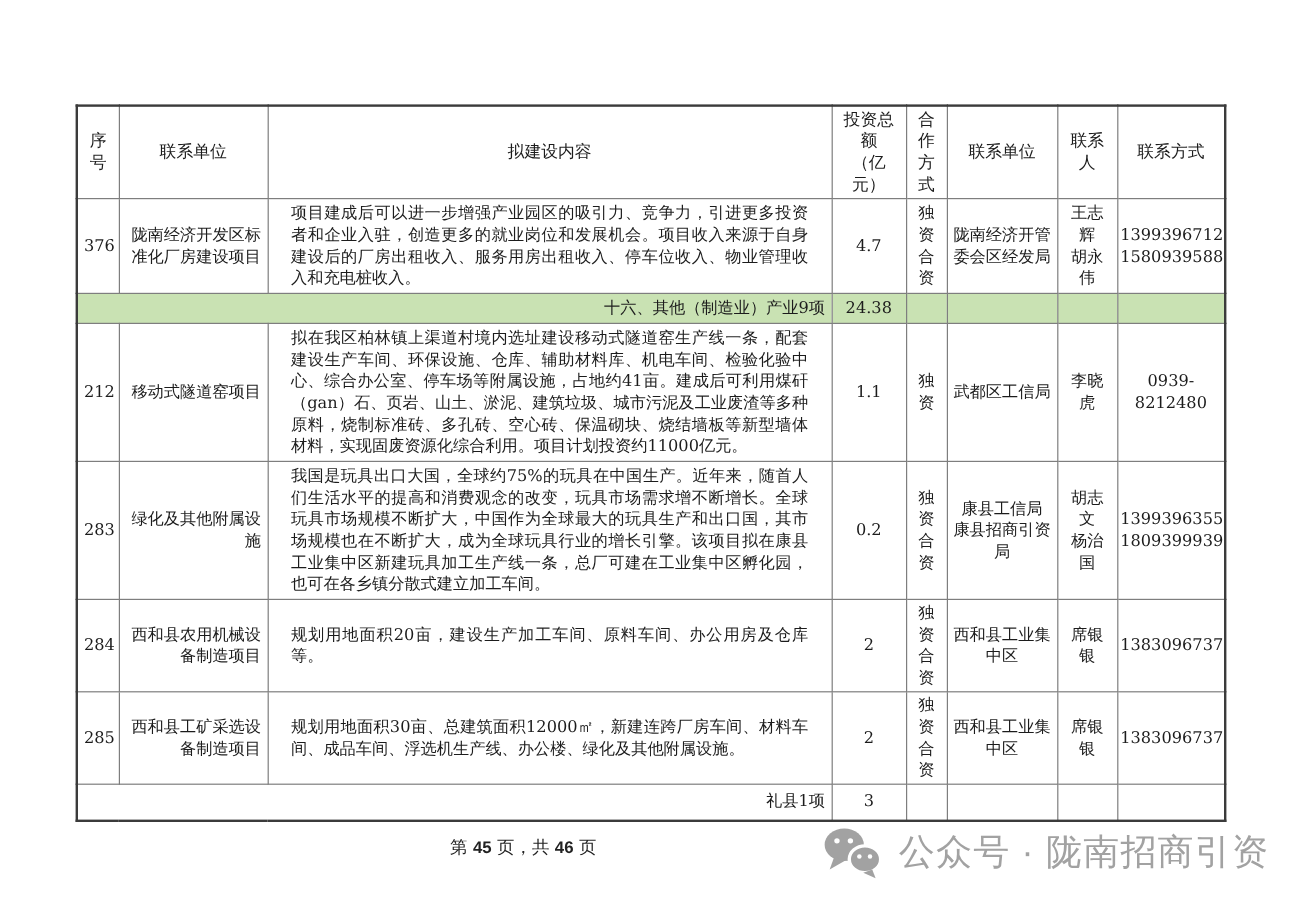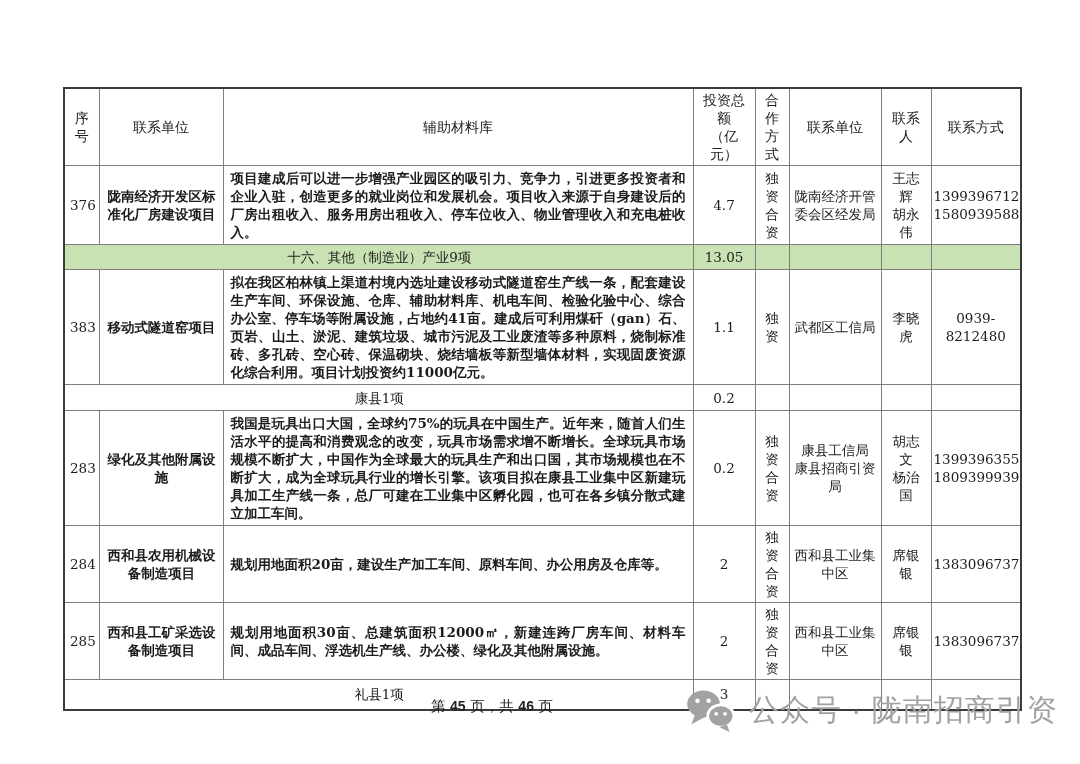--- a/index.html
+++ b/index.html
@@ -26,32 +26,31 @@
     overflow:hidden;
     font-weight:normal;
   }
   #main-table th{font-size:14px;}
   .r-header{height:42px;}
   .r0{height:67px}.r1{height:25px}.r2{height:31px}.r3{height:110px}
   .r4{height:26px}.r5{height:103px}.r6{height:26px}.r7{height:51px}
   .r8{height:52px}.r9{height:30px}
   #main-table td.cell-content{
     text-align:justify;text-justify:inter-character;
-    padding:3px 7px;
-    font-weight:bold;
-  }
-  #main-table td.cell-name{text-align:center;padding-left:6px;font-weight:bold;}
-  #main-table td.cell-label{text-align:center;padding-left:6px;}
+    padding:3px 19px;
+  }
+  #main-table td.cell-name{text-align:right;padding-left:6px;}
+  #main-table td.cell-label{text-align:right;padding-left:6px;}
   tr.section.category td{background:#c9e2b3;border-top:2px solid #3b3b3b;border-bottom:2px solid #3b3b3b;}
   tr.section.category td.cell-label{font-weight:bold;}
   tr.section.category td.cell-investment{font-weight:bold;}
   #main-table td.cell-phone{padding:2px 2px;letter-spacing:0px;}
 
   .footer{
-    position:absolute;left:0;top:697px;width:984px;
+    position:absolute;left:0;top:697px;width:872px;
     text-align:center;font-size:14.5px;color:#222;
   }
   .footer b{font-family:"Liberation Sans",sans-serif;font-size:14px;}
 
   .watermark{
     position:absolute;left:683px;top:688px;
     display:flex;align-items:center;gap:10px;
     color:#a2a2a2;
   }
   .watermark .wm-text{
@@ -74,21 +73,21 @@
       <col style="width:62px">
         <col style="width:34px">
         <col style="width:92px">
       <col style="width:50px">
         <col style="width:90px">
     </colgroup>
     <thead>
         <tr class="r-header">
           <th>序号</th>
           <th>联系单位</th>
-          <th>辅助材料库</th>
+          <th>拟建设内容</th>
           <th>投资总额
 （亿元）</th>
           <th>合作
 方式</th>
           <th>联系单位</th>
           <th>联系人</th>
           <th>联系方式</th>
         </tr>
       </thead>
     <tbody>
@@ -101,43 +100,35 @@
 合资</td>
           <td class="cell-unit">陇南经济开管
 委会区经发局</td>
           <td class="cell-person">王志辉
 胡永伟</td>
           <td class="cell-phone">13993967128
 15809395885</td>
         </tr>
         <tr class="r1 section category">
           <td colspan="3" class="cell-label">十六、其他（制造业）产业9项</td>
-          <td class="cell-investment">13.05</td>
+          <td class="cell-investment">24.38</td>
           <td class="cell-cooperation"></td>
           <td class="cell-unit"></td>
           <td class="cell-person"></td>
           <td class="cell-phone"></td>
         </tr>
         <tr class="r3 project">
-          <td class="cell-seq">383</td>
+          <td class="cell-seq">212</td>
           <td class="cell-name">移动式隧道窑项目</td>
           <td class="cell-content">拟在我区柏林镇上渠道村境内选址建设移动式隧道窑生产线一条，配套建设生产车间、环保设施、仓库、辅助材料库、机电车间、检验化验中心、综合办公室、停车场等附属设施，占地约41亩。建成后可利用煤矸（gan）石、页岩、山土、淤泥、建筑垃圾、城市污泥及工业废渣等多种原料，烧制标准砖、多孔砖、空心砖、保温砌块、烧结墙板等新型墙体材料，实现固废资源化综合利用。项目计划投资约11000亿元。</td>
           <td class="cell-investment">1.1</td>
           <td class="cell-cooperation">独资</td>
           <td class="cell-unit">武都区工信局</td>
           <td class="cell-person">李晓虎</td>
           <td class="cell-phone">0939-8212480</td>
-        </tr>
-        <tr class="r4 section area">
-          <td colspan="3" class="cell-label">康县1项</td>
-          <td class="cell-investment">0.2</td>
-          <td class="cell-cooperation"></td>
-          <td class="cell-unit"></td>
-          <td class="cell-person"></td>
-          <td class="cell-phone"></td>
         </tr>
         <tr class="r5 project">
           <td class="cell-seq">283</td>
           <td class="cell-name">绿化及其他附属设施</td>
           <td class="cell-content">我国是玩具出口大国，全球约75%的玩具在中国生产。近年来，随首人们生活水平的提高和消费观念的改变，玩具市场需求增不断增长。全球玩具市场规模不断扩大，中国作为全球最大的玩具生产和出口国，其市场规模也在不断扩大，成为全球玩具行业的增长引擎。该项目拟在康县工业集中区新建玩具加工生产线一条，总厂可建在工业集中区孵化园，也可在各乡镇分散式建立加工车间。</td>
           <td class="cell-investment">0.2</td>
           <td class="cell-cooperation">独资
 合资</td>
           <td class="cell-unit">康县工信局
 康县招商引资局</td>

